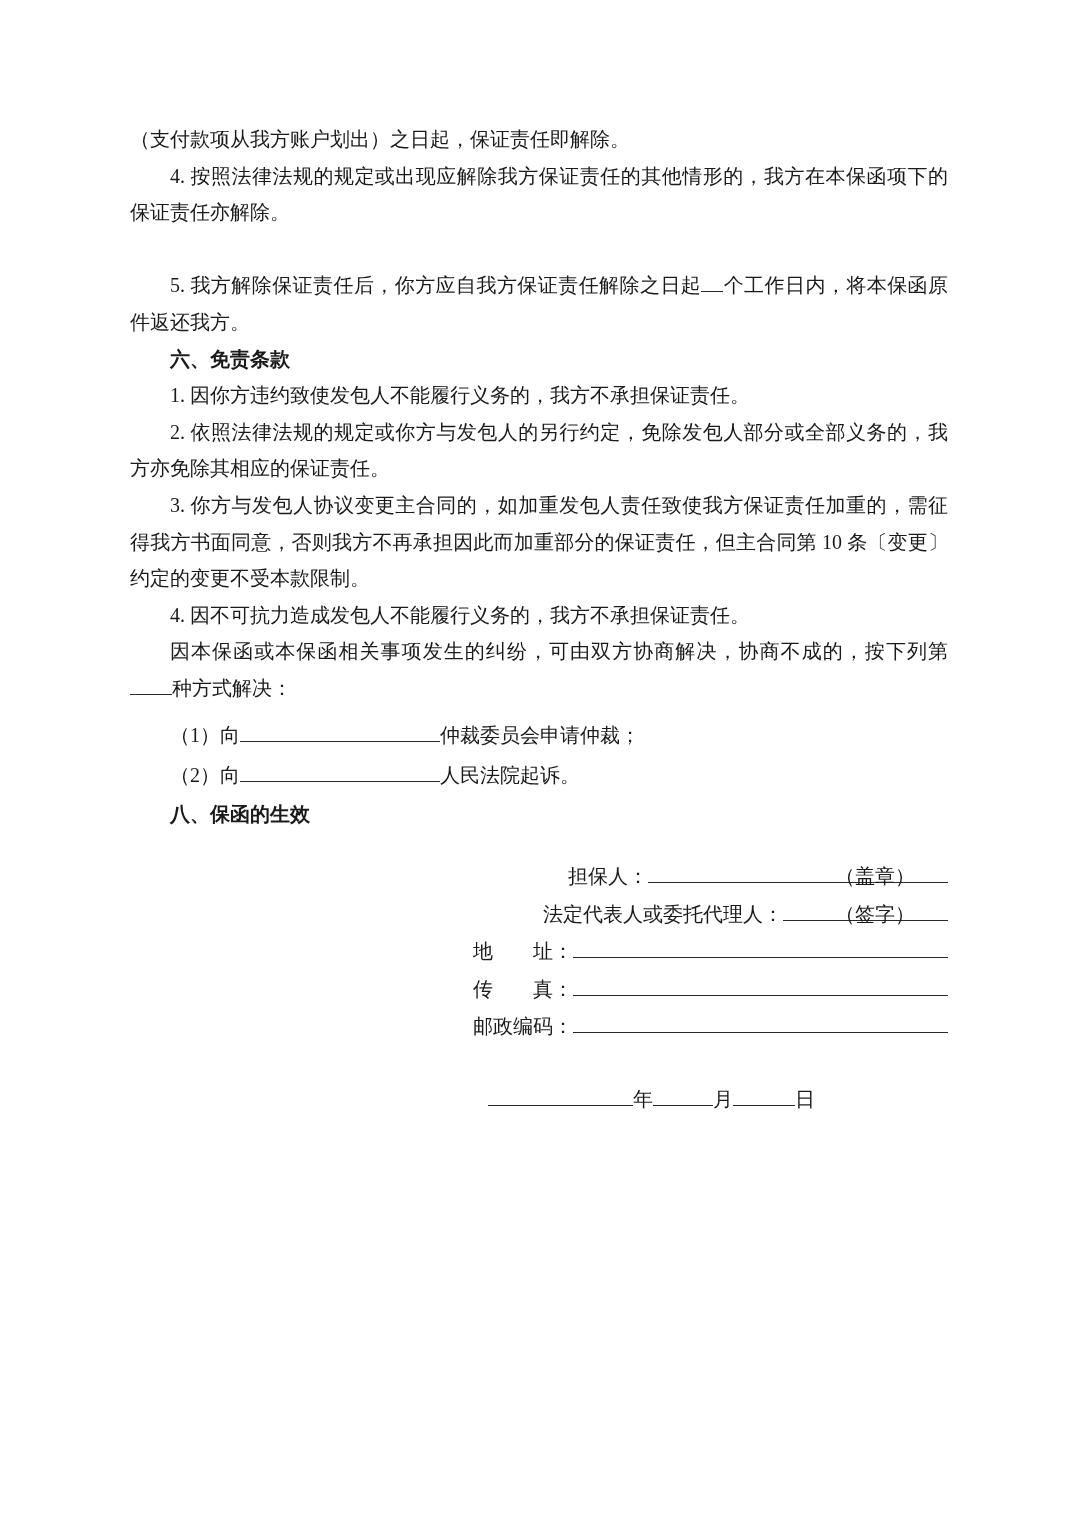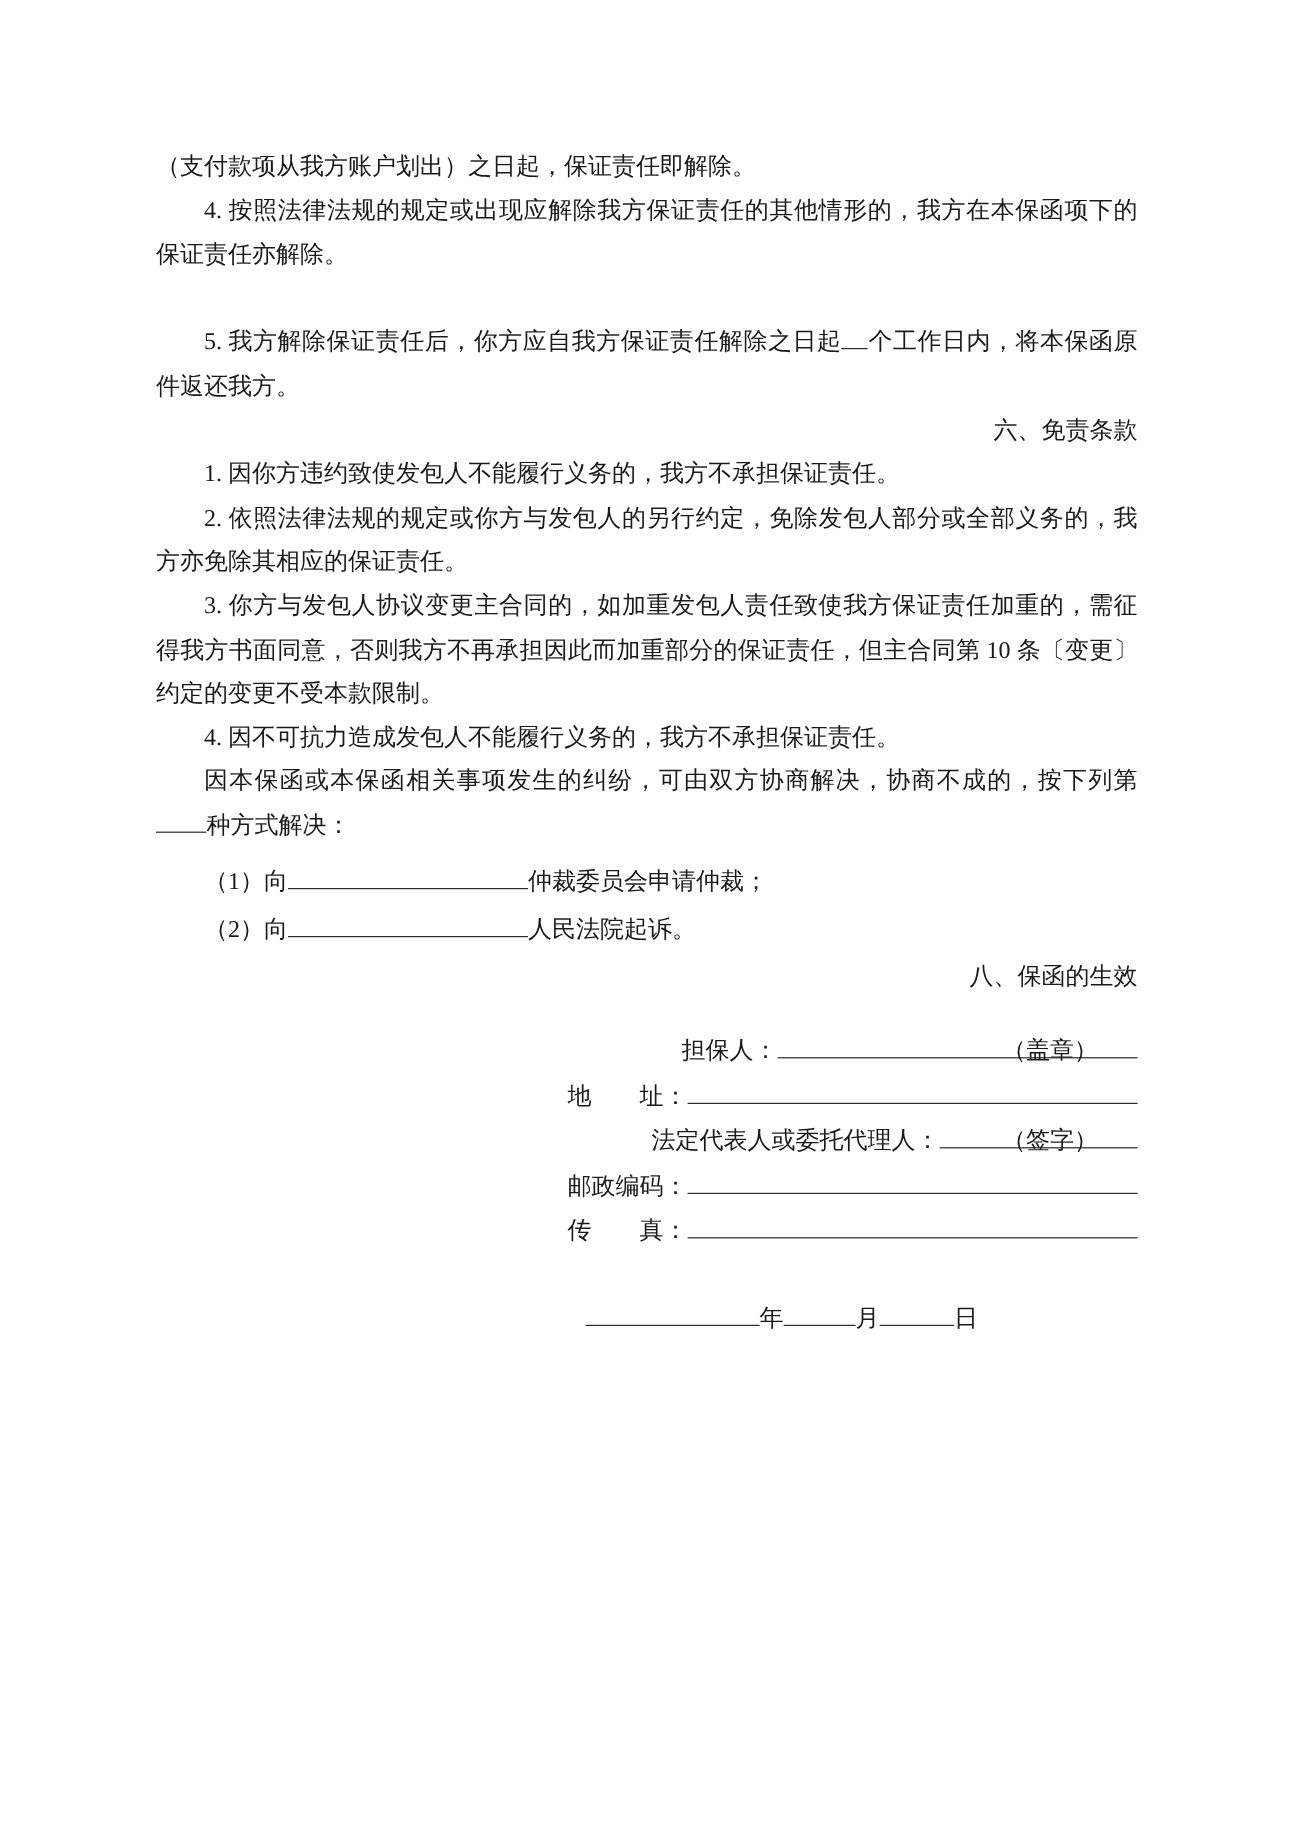--- a/index.html
+++ b/index.html
@@ -21,24 +21,24 @@
     left: 130px;
     top: 121px;
     width: 818px;
     font-size: 20px;
     line-height: 36.6px;
     text-align: justify;
   }
   .para { margin: 0; }
   .indent { text-indent: 2em; }
   .hd {
-    font-weight: 400;
+    font-weight: 700;
     font-family: "Liberation Sans", "DejaVu Sans", sans-serif;
     text-indent: 2em;
-    text-align: right;
+    text-align: left;
   }
   .spacer {
     height: 36.6px;
     margin: 0;
   }
   .opt1 { margin-top: 10px; margin-bottom: 4px; }
   .opt2 { margin-bottom: 2px; }
   .blank {
     display: inline-block;
     height: 1em;
@@ -105,25 +105,25 @@
     <p class="para indent opt1"><span>（1）向</span><span class="blank w200"></span><span>仲裁委员会申请仲裁；</span></p>
 
     <p class="para indent opt2"><span>（2）向</span><span class="blank w200"></span><span>人民法院起诉。</span></p>
 
     <p class="para hd">八、保函的生效</p>
 
 
     <div class="sig-block">
       <p class="sig-line"><span>担保人：</span><span class="blank w300"></span><span class="sig-note">（盖章）</span></p>
 
+      <p class="sig-line"><span>法定代表人或委托代理人：</span><span class="blank w165"></span><span class="sig-note">（签字）</span></p>
+
       <p class="sig-line"><span>地　　址：</span><span class="blank w375"></span></p>
 
-      <p class="sig-line"><span>法定代表人或委托代理人：</span><span class="blank w165"></span><span class="sig-note">（签字）</span></p>
+      <p class="sig-line"><span>传　　真：</span><span class="blank w375"></span></p>
 
       <p class="sig-line"><span>邮政编码：</span><span class="blank w375"></span></p>
-
-      <p class="sig-line"><span>传　　真：</span><span class="blank w375"></span></p>
     </div>
 
     <p class="date-line"><span class="blank w145"></span><span>年</span><span class="blank w60"></span><span>月</span><span class="blank w62"></span><span>日</span></p>
 
   </div>
 </div>
 
 </body></html>

